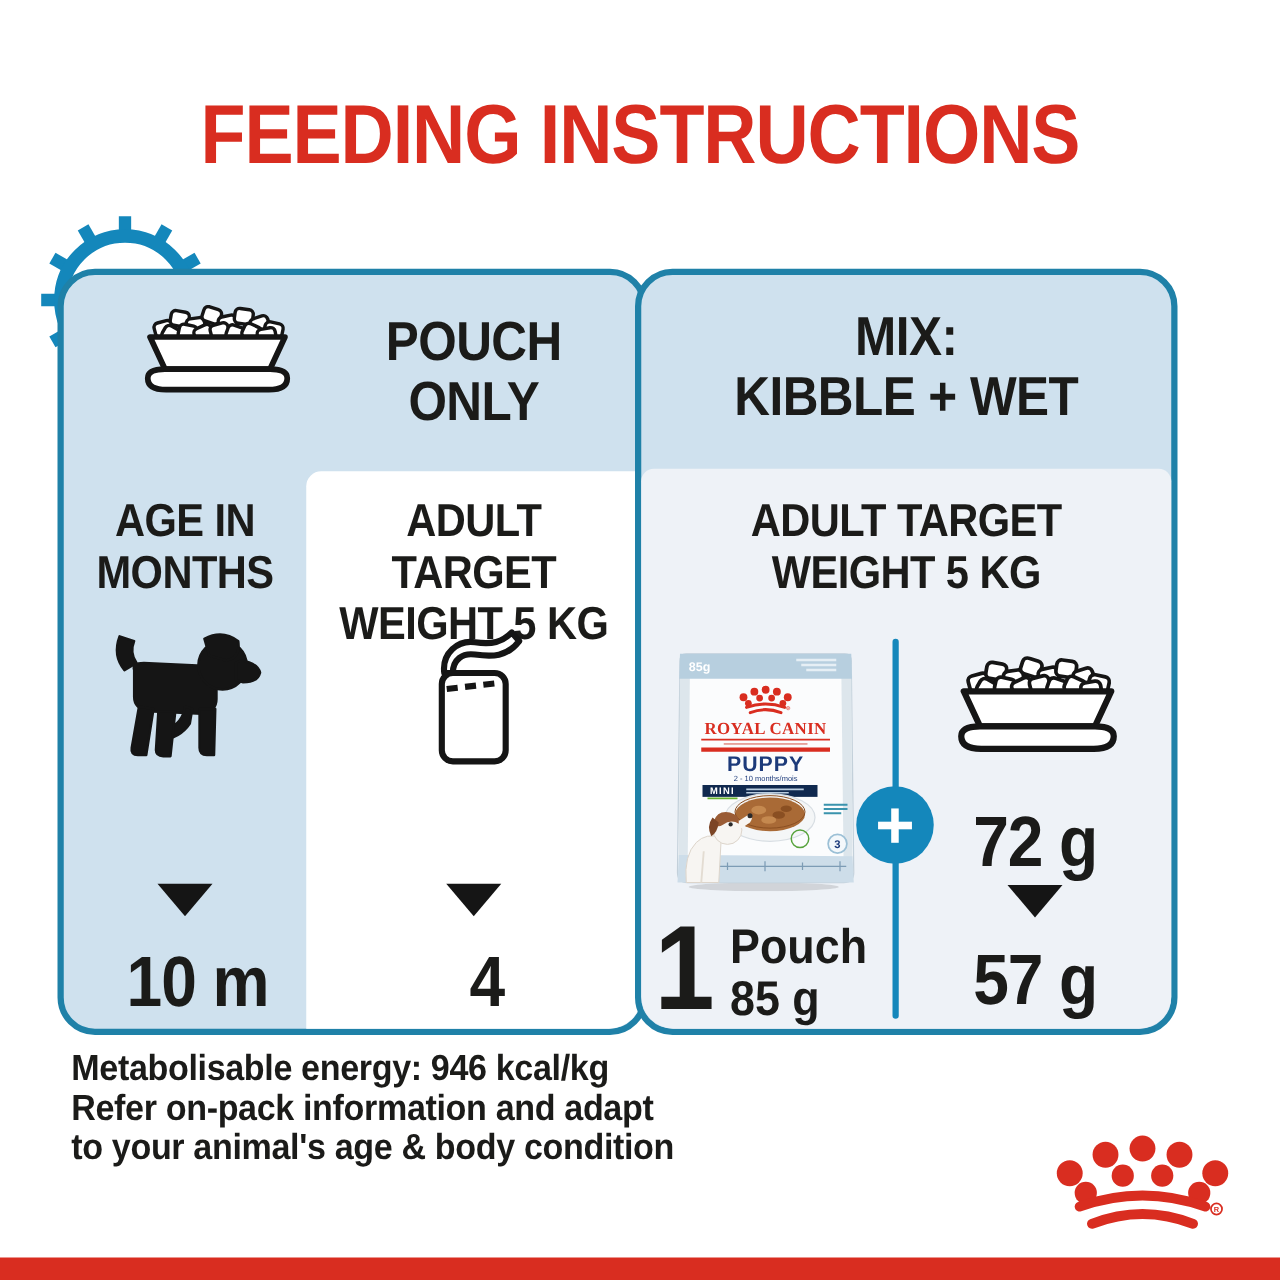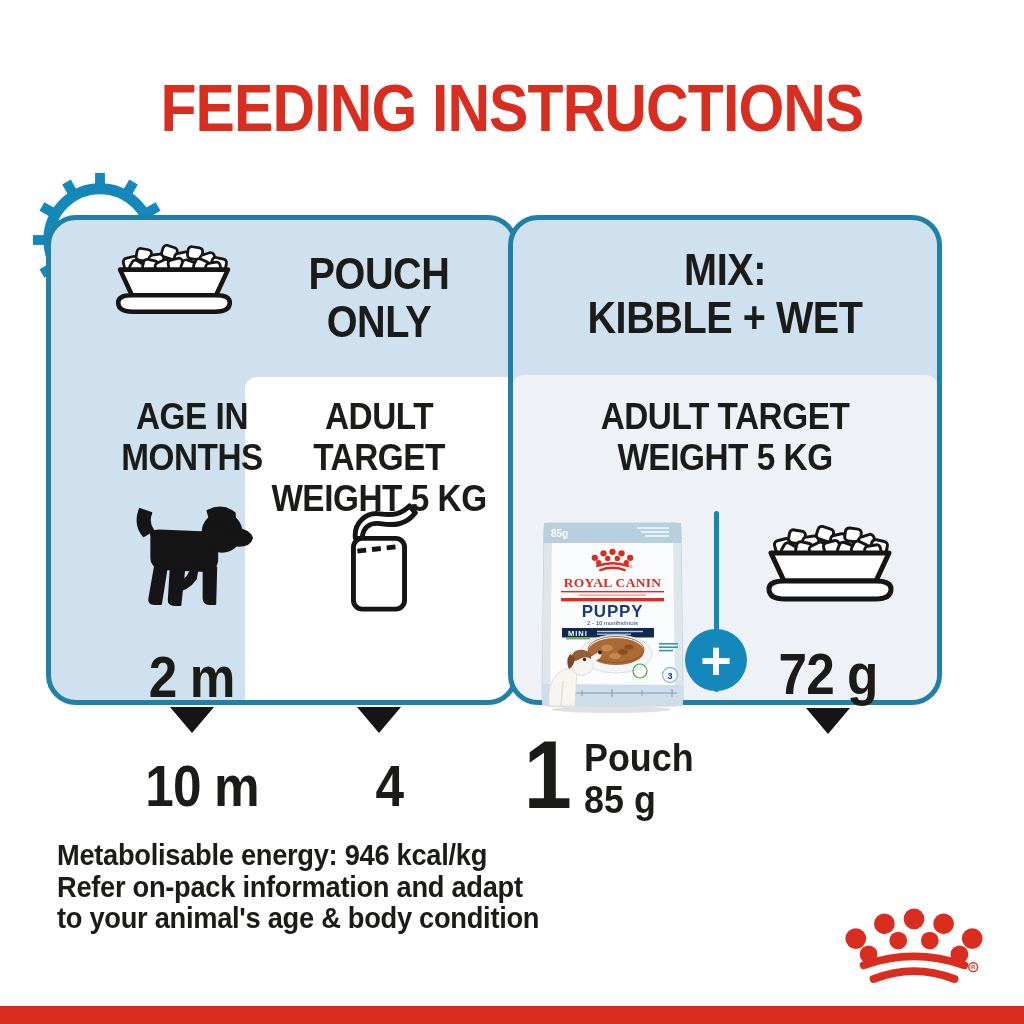--- a/index.html
+++ b/index.html
@@ -13,21 +13,21 @@
     --hdr:#cfe1ee;--inner:#eef2f7;--ink:#1b1b19;
   }
 
   .title{
     position:absolute;left:0;right:0;top:24px;text-align:center;
     font-size:67px;font-weight:bold;color:var(--red);letter-spacing:-1px;
     transform:scaleX(.88);transform-origin:50% 50%;white-space:nowrap;
   }
 
   .panel{
-    position:absolute;top:215px;height:490px;box-sizing:border-box;
+    position:absolute;top:215px;height:613px;box-sizing:border-box;
     border:5px solid var(--teal);border-radius:30px;background:var(--hdr);
   }
   .panel-left{left:46px;width:472px;}
   .panel-right{left:508px;width:434px;}
 
   .panel-title{
     position:absolute;text-align:center;font-weight:bold;font-size:44px;line-height:48px;
     letter-spacing:-.5px;transform:scaleX(.9);transform-origin:50% 50%;color:var(--ink);
   }
   .pl-title{left:194px;right:0;top:30px;}
@@ -36,21 +36,21 @@
   .white-col{
     position:absolute;left:194px;right:0;top:157px;bottom:0;background:#ffffff;
     border-radius:12px 0 26px 0;
   }
   .inner{
     position:absolute;left:0;right:0;top:155px;bottom:0;background:var(--inner);
     border-radius:10px 10px 26px 26px;
   }
 
   .col{position:absolute;top:0;bottom:0;}
-  .col-age{left:0;width:194px;margin-left:44px;}
+  .col-age{left:0;width:194px;}
   .col-pouch{left:194px;right:0;}
 
   .row{position:absolute;left:0;right:0;display:flex;justify-content:center;}
   .col-h{
     position:absolute;left:0;right:0;top:176px;text-align:center;font-weight:bold;
     font-size:37px;line-height:41px;letter-spacing:-.5px;color:var(--ink);
     transform:scaleX(.9);transform-origin:50% 50%;
   }
   .sub-h{
     position:absolute;left:0;right:0;top:21px;text-align:center;font-weight:bold;
@@ -200,23 +200,20 @@
             <path d="M22,34 Q20,28 30,28 L74,30 Q88,32 90,44 L90,58 Q90,68 78,70 L34,68 Q22,66 22,56 Z"></path>
             <circle cx="95" cy="30" r="20"></circle>
             <path d="M80,8 Q95,0 108,10 Q110,24 98,26 L84,22 Z"></path>
             <path d="M110,26 Q124,28 126,36 Q124,44 112,44 L106,42 L106,28 Z"></path>
             <path d="M76,66 L76,98 Q76,104 82,104 L88,104 L89,66 Z"></path>
             <path d="M64,64 Q62,78 50,82 L42,84 L44,92 Q60,90 68,78 L70,66 Z"></path>
             <path d="M26,64 L20,98 Q19,104 25,104 L32,104 L38,66 Z"></path>
             <path d="M42,68 L40,100 Q40,105 46,105 L52,105 L56,68 Z"></path>
           </g>
         </svg>
-      </div>
-      <div class="row r-from">
-        <span class="val">2 m</span>
       </div>
       <div class="row r-tri">
         <span class="tri"></span>
       </div>
       <div class="row r-to">
         <span class="val">10 m</span>
       </div>
     </div>
 
     <div class="col col-pouch">
@@ -321,20 +318,23 @@
           <use href="#bowl"></use>
         </svg>
 
       <div class="mix-right">
         <div class="row" style="top:266px">
           <span class="val">72 g</span>
         </div>
         <div class="row" style="top:333px">
           <span class="tri"></span>
         </div>
+        <div class="row" style="top:376px">
+          <span class="val">57 g</span>
+        </div>
       </div>
     </div>
   </section>
 
   <div class="footer">
     <div>Metabolisable energy: 946 kcal/kg</div>
     <div>Refer on-pack information and adapt</div>
     <div>to your animal's age &amp; body condition</div>
   </div>
 

